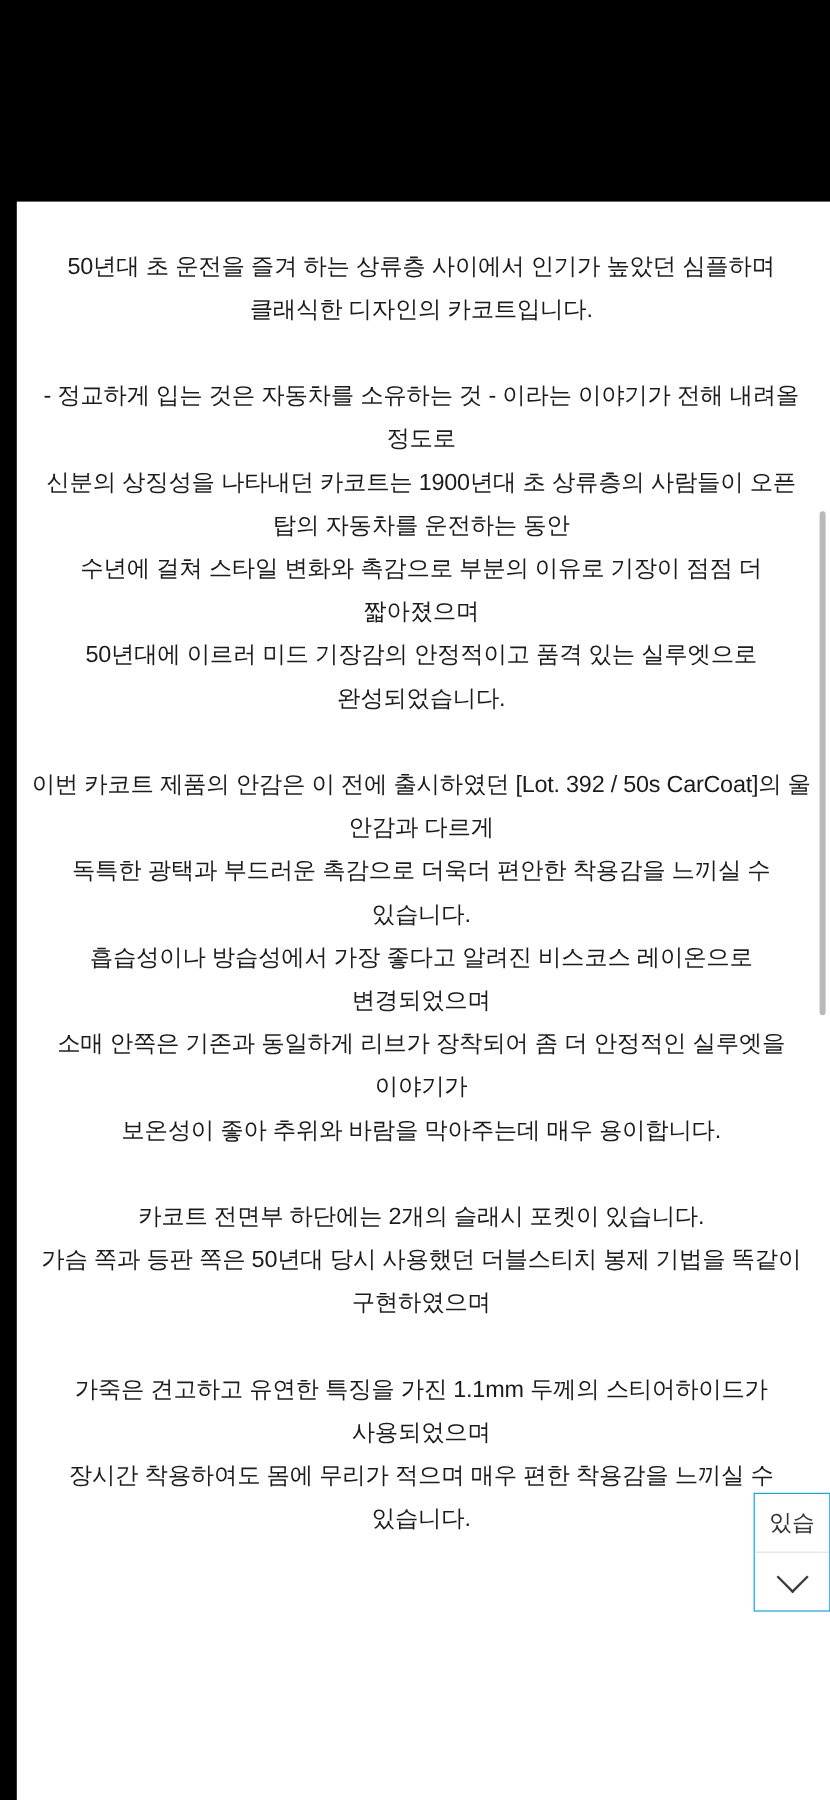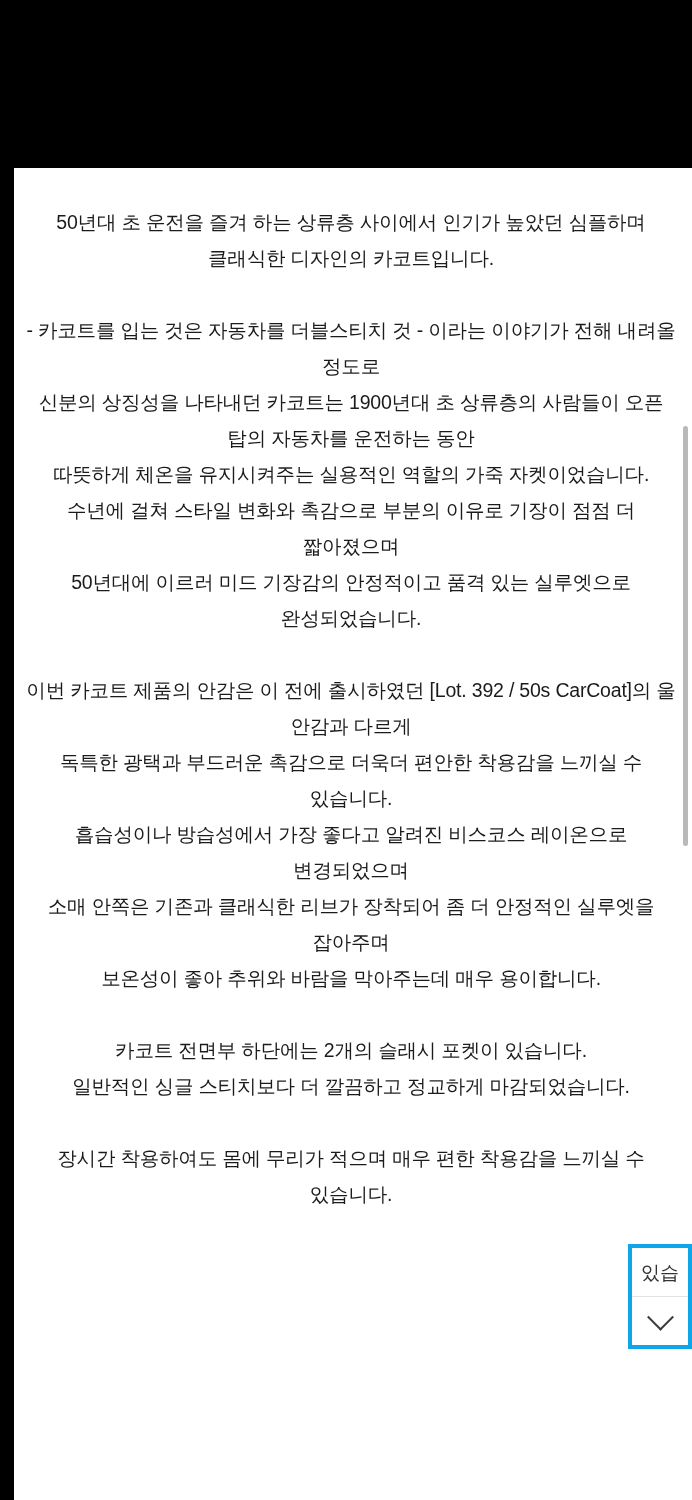--- a/index.html
+++ b/index.html
@@ -65,21 +65,21 @@
     height: 420px;
     background: #b9b9b9;
     border-radius: 3px;
   }
   .floating-panel {
     position: absolute;
     right: 0px;
     top: 1244px;
     width: 64px;
     background: #ffffff;
-    border: 4px solid #0ea5e9;
+    border: 1px solid #0ea5e9;
     box-sizing: border-box;
   }
   .floating-top {
     height: 48px;
     display: flex;
     align-items: center;
     justify-content: center;
     border-bottom: 1px solid #e2e2e2;
     position: relative;
   }
@@ -113,35 +113,35 @@
 <body>
 
 <div class="screen">
 
   <div class="top-black"></div>
 
   <div class="page">
     <div class="content">
       <p class="para">50년대 초 운전을 즐겨 하는 상류층 사이에서 인기가 높았던 심플하며 클래식한 디자인의 카코트입니다.</p>
       <p class="para spacer"></p>
-      <p class="para">- 카코트를 입는 것은 자동차를 더블스티치 것 - 이라는 이야기가 전해 내려올 정도로</p>
+      <p class="para">- 정교하게 입는 것은 자동차를 소유하는 것 - 이라는 이야기가 전해 내려올 정도로</p>
       <p class="para">신분의 상징성을 나타내던 카코트는 1900년대 초 상류층의 사람들이 오픈 탑의 자동차를 운전하는 동안</p>
-      <p class="para">따뜻하게 체온을 유지시켜주는 실용적인 역할의 가죽 자켓이었습니다.</p>
       <p class="para">수년에 걸쳐 스타일 변화와 촉감으로 부분의 이유로 기장이 점점 더 짧아졌으며</p>
       <p class="para">50년대에 이르러 미드 기장감의 안정적이고 품격 있는 실루엣으로 완성되었습니다.</p>
       <p class="para spacer"></p>
       <p class="para">이번 카코트 제품의 안감은 이 전에 출시하였던 [Lot. 392 / 50s CarCoat]의 울 안감과 다르게</p>
       <p class="para">독특한 광택과 부드러운 촉감으로 더욱더 편안한 착용감을 느끼실 수 있습니다.</p>
       <p class="para">흡습성이나 방습성에서 가장 좋다고 알려진 비스코스 레이온으로 변경되었으며</p>
-      <p class="para">소매 안쪽은 기존과 클래식한 리브가 장착되어 좀 더 안정적인 실루엣을 잡아주며</p>
+      <p class="para">소매 안쪽은 기존과 동일하게 리브가 장착되어 좀 더 안정적인 실루엣을 이야기가</p>
       <p class="para">보온성이 좋아 추위와 바람을 막아주는데 매우 용이합니다.</p>
       <p class="para spacer"></p>
       <p class="para">카코트 전면부 하단에는 2개의 슬래시 포켓이 있습니다.</p>
-      <p class="para">일반적인 싱글 스티치보다 더 깔끔하고 정교하게 마감되었습니다.</p>
+      <p class="para">가슴 쪽과 등판 쪽은 50년대 당시 사용했던 더블스티치 봉제 기법을 똑같이 구현하였으며</p>
       <p class="para spacer"></p>
+      <p class="para">가죽은 견고하고 유연한 특징을 가진 1.1mm 두께의 스티어하이드가 사용되었으며</p>
       <p class="para">장시간 착용하여도 몸에 무리가 적으며 매우 편한 착용감을 느끼실 수 있습니다.</p>
     </div>
   </div>
 
   <div class="scrollbar-track">
     <div class="scrollbar-thumb"></div>
   </div>
 
   <div class="floating-panel">
     <div class="floating-top">

